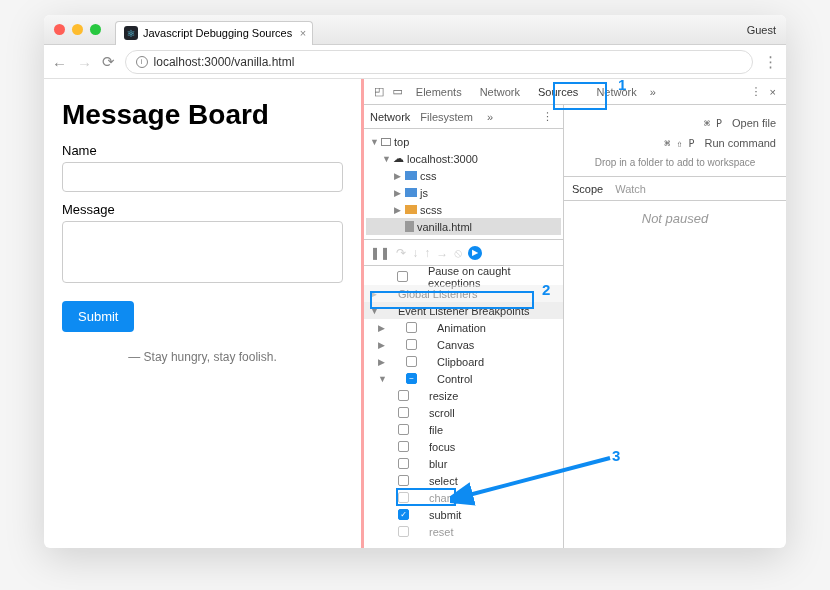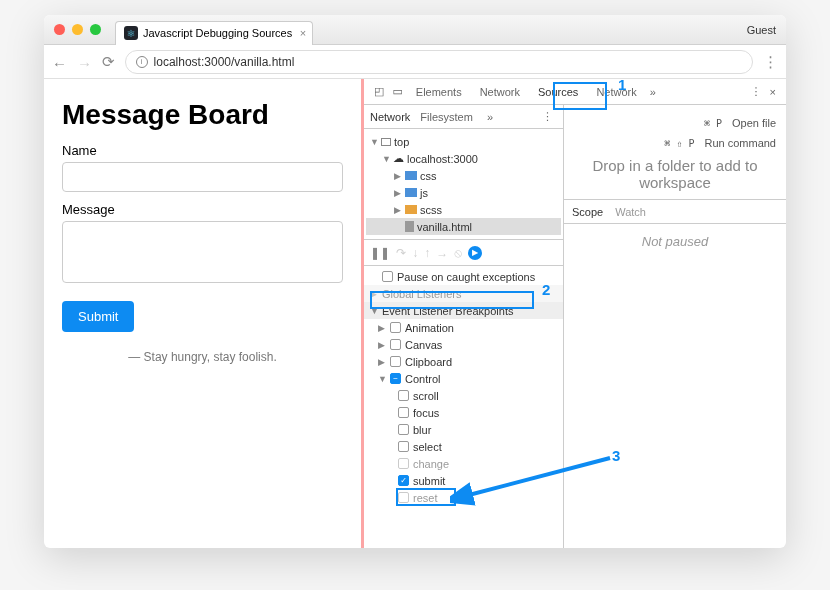--- a/index.html
+++ b/index.html
@@ -44,31 +44,31 @@
 .arrow { color:#888; width:8px; font-size:9px; }
 .fold { width:12px; height:9px; display:inline-block; }
 .fold.b { background:#4a90d9; }
 .fold.o { background:#e8a33d; }
 .file-ico { width:9px; height:11px; background:#999; display:inline-block; }
 .cloud { font-size:11px; }
 .debug-bar { height:26px; border-bottom:1px solid #ccc; display:flex; align-items:center; padding:0 6px; gap:6px; }
 .dbg-btn { color:#888; font-size:12px; }
 .dbg-play { width:14px; height:14px; border-radius:50%; background:#0d8bf2; color:#fff; display:flex; align-items:center; justify-content:center; font-size:8px; }
 .bp-list { flex:1; overflow:auto; padding:2px 0; }
-.bp-row { display:flex; align-items:center; height:17px; padding:0 6px; gap:4px; }
+.bp-row { display:flex; align-items:center; height:17px; padding:0 6px; gap:20px; }
 .bp-row.sec { background:#eee; }
 .tri { color:#888; width:8px; font-size:9px; }
 .cb { width:11px; height:11px; border:1px solid #999; border-radius:2px; display:inline-flex; align-items:center; justify-content:center; font-size:8px; color:#fff; }
 .cb.on { background:#0d8bf2; border-color:#0d8bf2; }
 .cb.mix { background:#0d8bf2; border-color:#0d8bf2; }
 .right-col { flex:1; display:flex; flex-direction:column; }
 .cmds { padding:8px 10px; border-bottom:1px solid #ccc; font-size:11px; }
 .cmd-row { display:flex; align-items:center; justify-content:flex-end; gap:10px; height:20px; color:#555; }
 .kb { font-family:Menlo,monospace; font-size:10px; }
-.drop { text-align:center; color:#888; font-size:15px; margin-top:4px; }
+.drop { text-align:center; color:#888; font-size:10px; margin-top:4px; }
 .scope-tabs { height:24px; border-bottom:1px solid #ccc; display:flex; align-items:center; padding:0 8px; gap:12px; }
 .np { text-align:center; color:#999; font-style:italic; padding:10px; font-size:13px; }
 .callout { position:absolute; color:#0d8bf2; font-size:15px; font-weight:600; }
 .arrow-svg { position:absolute; pointer-events:none; }
 </style>
 </head>
 <body>
 
 <div class="window">
   <div class="titlebar">
@@ -201,21 +201,29 @@
                 <span class="cb"></span>
                 <span>Clipboard</span>
               </div>
             <div class="bp-row" style="padding-left:14px">
                 <span class="tri">▼</span>
                 <span class="cb mix">−</span>
                 <span>Control</span>
               </div>
             <div class="bp-row" style="padding-left:34px">
                 <span class="cb"></span>
+                <span>resize</span>
+              </div>
+            <div class="bp-row" style="padding-left:34px">
+                <span class="cb"></span>
                 <span>scroll</span>
+              </div>
+            <div class="bp-row" style="padding-left:34px">
+                <span class="cb"></span>
+                <span>file</span>
               </div>
             <div class="bp-row" style="padding-left:34px">
                 <span class="cb"></span>
                 <span>focus</span>
               </div>
             <div class="bp-row" style="padding-left:34px">
                 <span class="cb"></span>
                 <span>blur</span>
               </div>
             <div class="bp-row" style="padding-left:34px">

